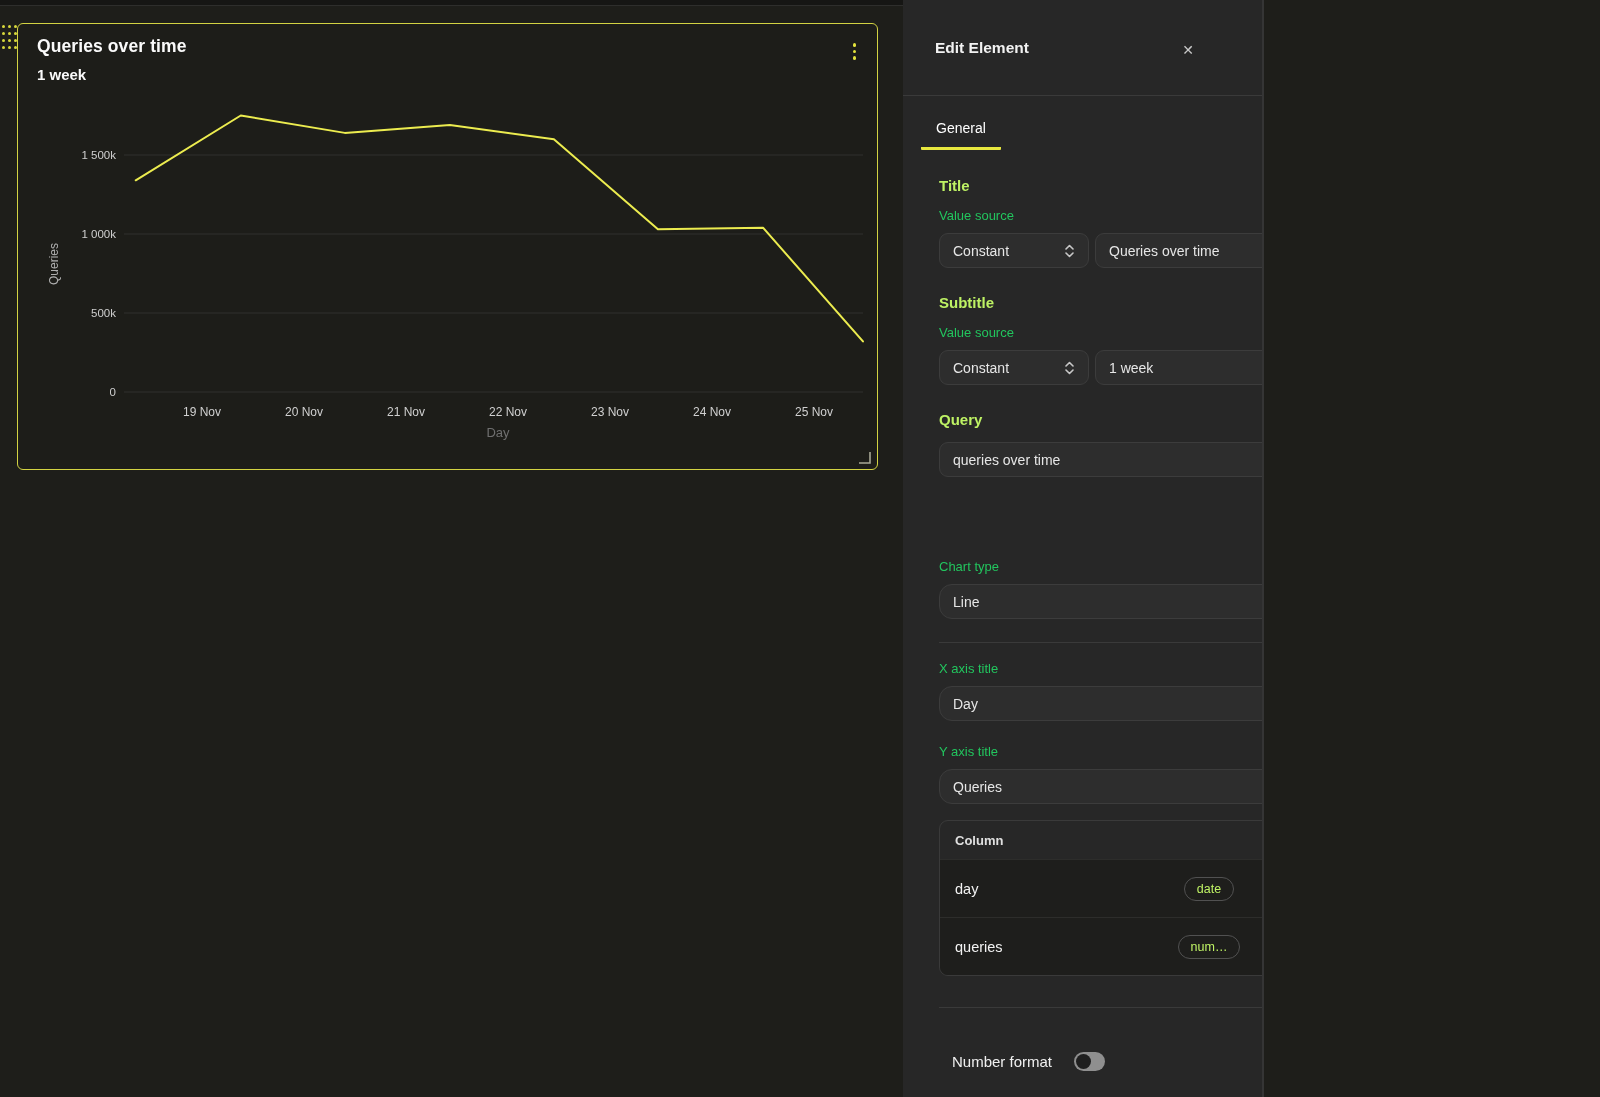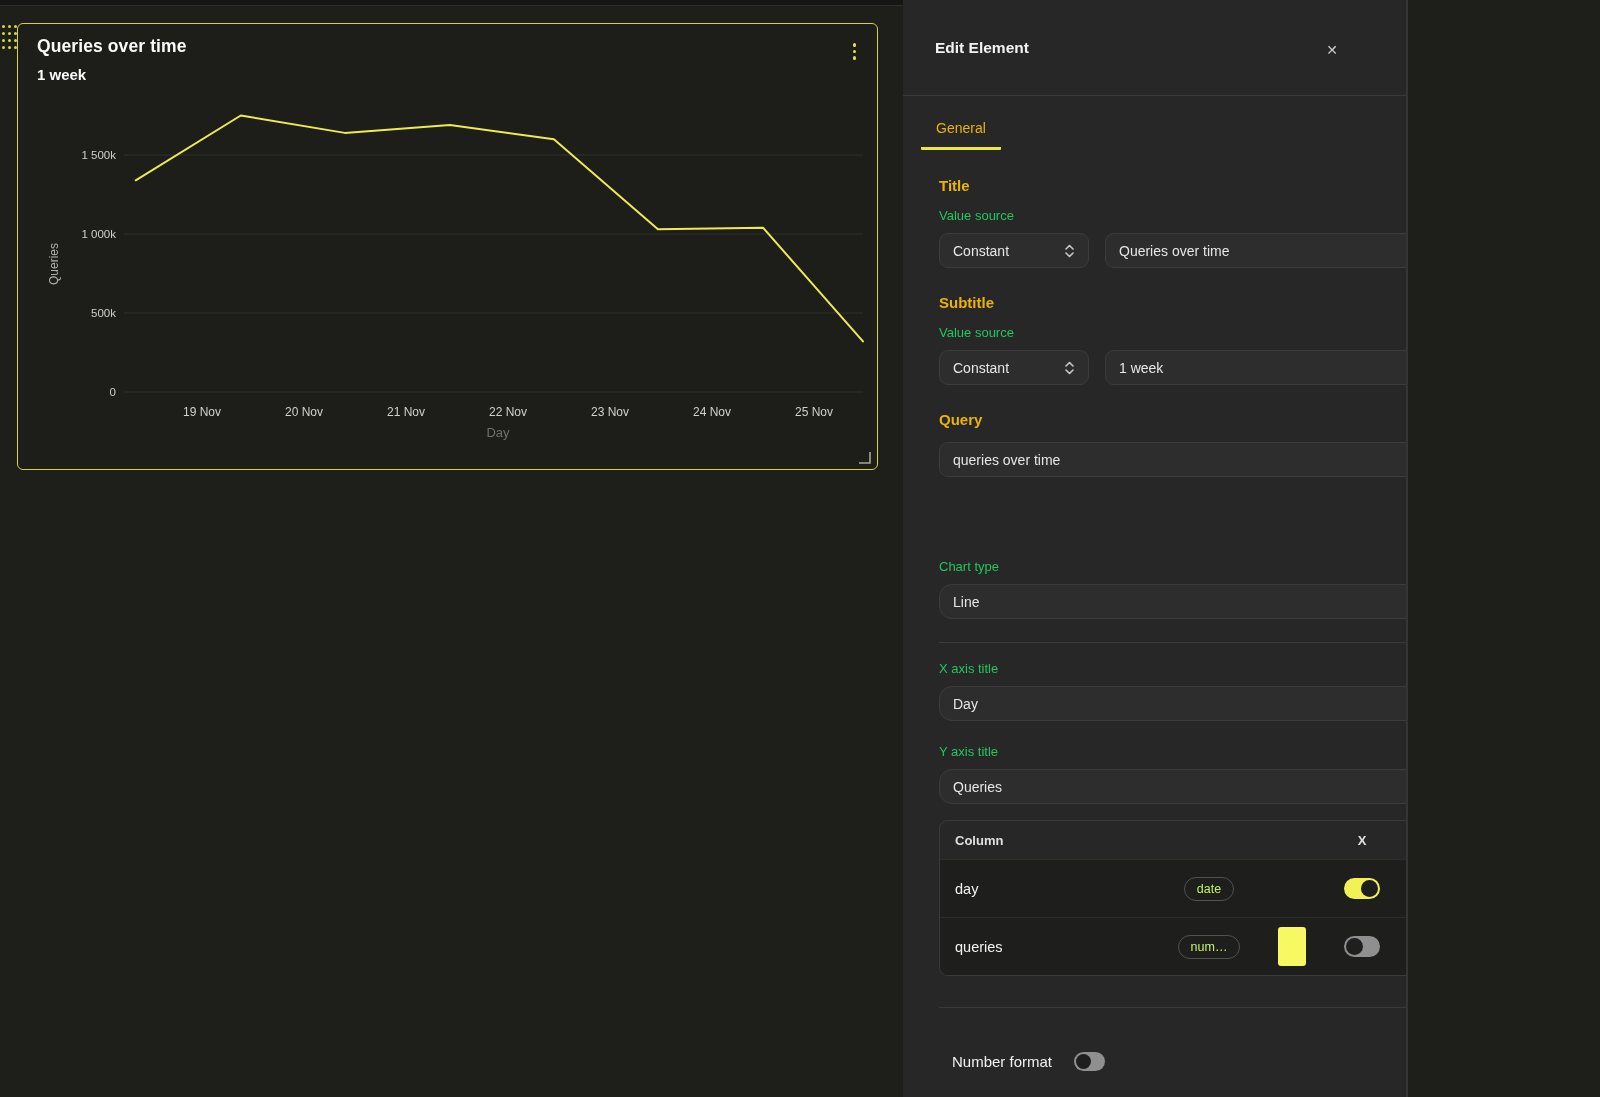--- a/index.html
+++ b/index.html
@@ -1,18 +1,18 @@
 <!DOCTYPE html>
 <html><head>
 <meta charset="utf-8">
 <style>
   * { margin:0; padding:0; box-sizing:border-box; }
   html,body { width:1600px; height:1097px; overflow:hidden; background:#1e1e1a;
     font-family:"Liberation Sans", sans-serif; -webkit-font-smoothing:antialiased; }
-  .app { display:flex; width:1408px; height:1097px; }
+  .app { display:flex; width:1264px; height:1097px; }
 
   
   .canvas { position:relative; width:903px; height:1097px; background:#1e1e1a;
     border-top:5px solid #161614; box-shadow:inset 0 1px 0 #2e2e2c; flex:0 0 903px; }
   .drag-dots { position:absolute; left:2px; top:20px; display:grid;
     grid-template-columns:repeat(3,3px); grid-auto-rows:3px; gap:4px 3px; cursor:grab; }
   .drag-dots i { width:3px; height:3px; border-radius:50%; background:#d8d83c; display:block; }
 
   .card { position:absolute; left:17px; top:18px; width:861px; height:447px;
     background:#1d1d19; border:1.5px solid #d3d342; border-radius:6px; }
@@ -28,28 +28,28 @@
   
   .panel { position:relative; width:697px; height:1097px; background:#272727;
     border-right:2px solid #353535; color:#e8e8e8; overflow:hidden; }
   .panel-header { height:96px; display:flex; align-items:center; padding:0 32px;
     border-bottom:1px solid #3a3a3a; }
   .panel-header .ttl { font-size:15.5px; font-weight:600; color:#f2f2f2; }
   .close-btn { position:absolute; right:62px; top:38px; width:24px; height:24px;
     background:none; border:none; color:#c9c9c9; font-size:14px; cursor:pointer; }
 
   .tabs { display:flex; padding-left:18px; margin-top:14px; }
-  .tab { padding:10px 15px 11px; font-size:14px; color:#eab308; cursor:pointer;
+  .tab { padding:10px 15px 11px; font-size:14px; color:#ffffff; cursor:pointer;
     border-bottom:3px solid transparent; border-radius:0 0 1px 1px; }
   .tab.active { border-bottom-color:#e8e83f; }
 
   .panel-body { padding:27px 0 0 36px; width:594px; }
-  .sec-h { font-size:15px; font-weight:bold; color:#eab308; margin-bottom:14px; }
+  .sec-h { font-size:15px; font-weight:bold; color:#bef264; margin-bottom:14px; }
   .sm-label { font-size:13px; color:#22c55e; margin-bottom:10px; display:block; }
-  .row { display:flex; align-items:flex-end; gap:16px; margin-bottom:26px; }
+  .row { display:flex; align-items:flex-end; gap:6px; margin-bottom:26px; }
 
   .select, .text-input { background:#2d2d2d; border:1px solid #3c3c3c; border-radius:9px;
     height:35px; display:flex; align-items:center; font-size:14px; color:#e6e6e6;
     padding:0 13px; cursor:pointer; }
   .text-input { cursor:text; }
   .select-sm { width:150px; justify-content:space-between; }
   .input-val { width:337px; }
   .select-wide { width:512px; justify-content:space-between; }
   .select-full, .input-full { width:558px;border-radius:13px; }
   .select-full { justify-content:space-between; }

